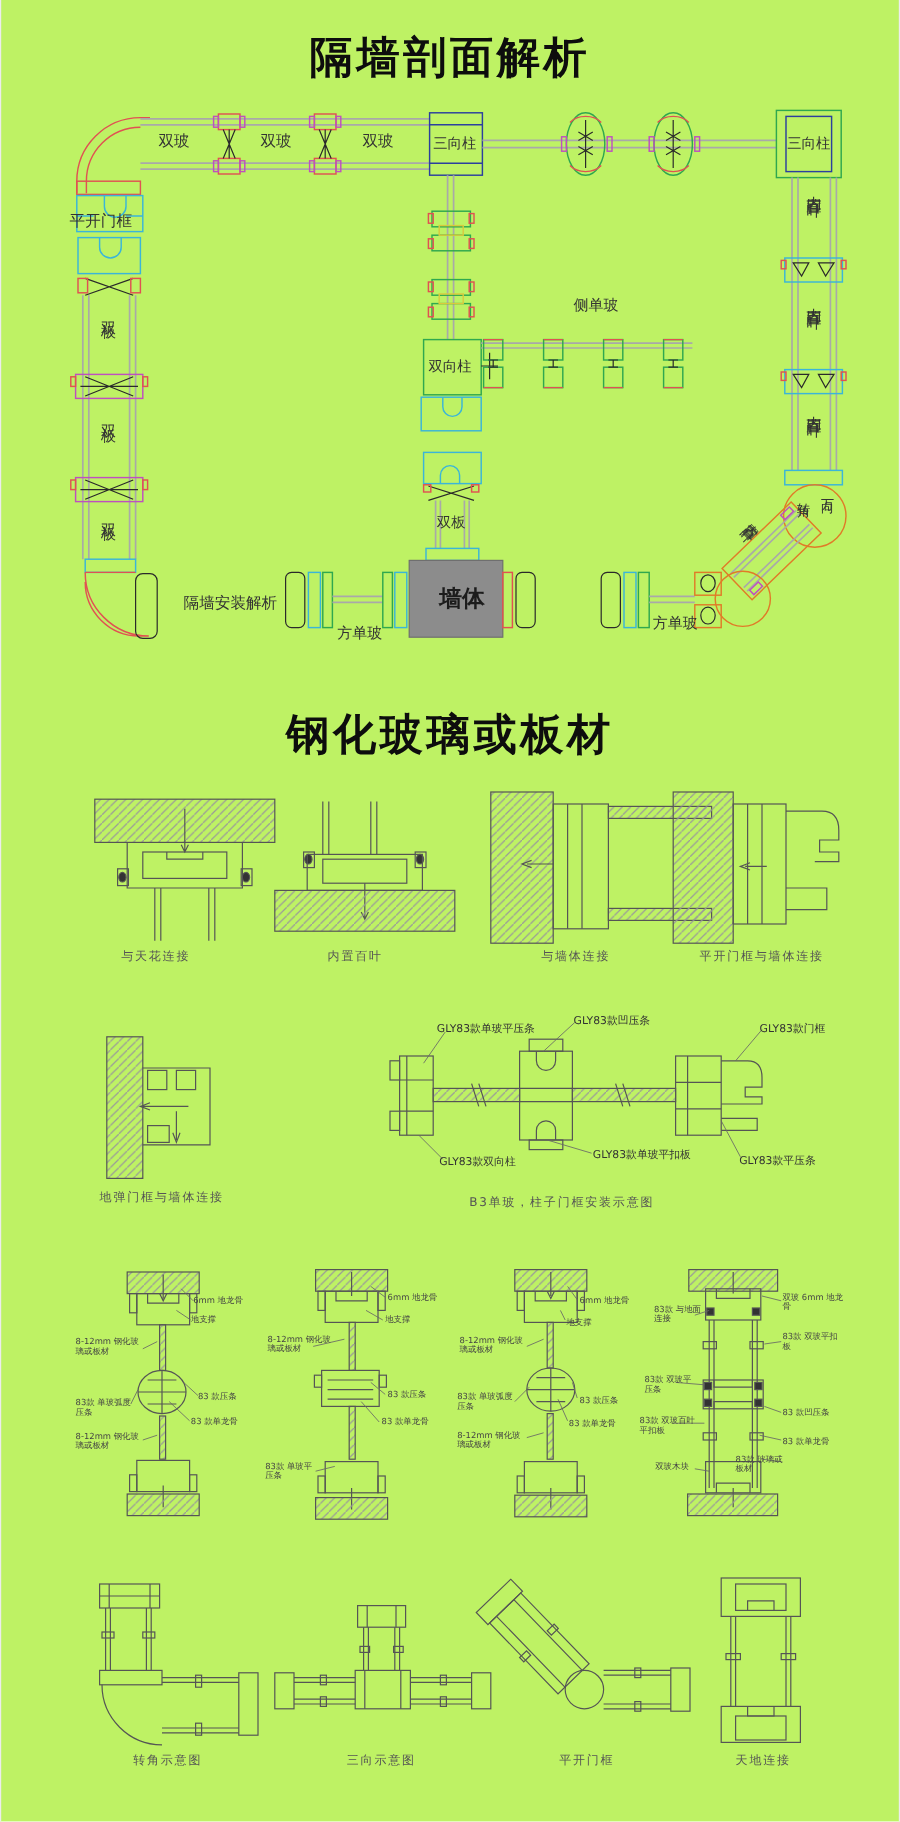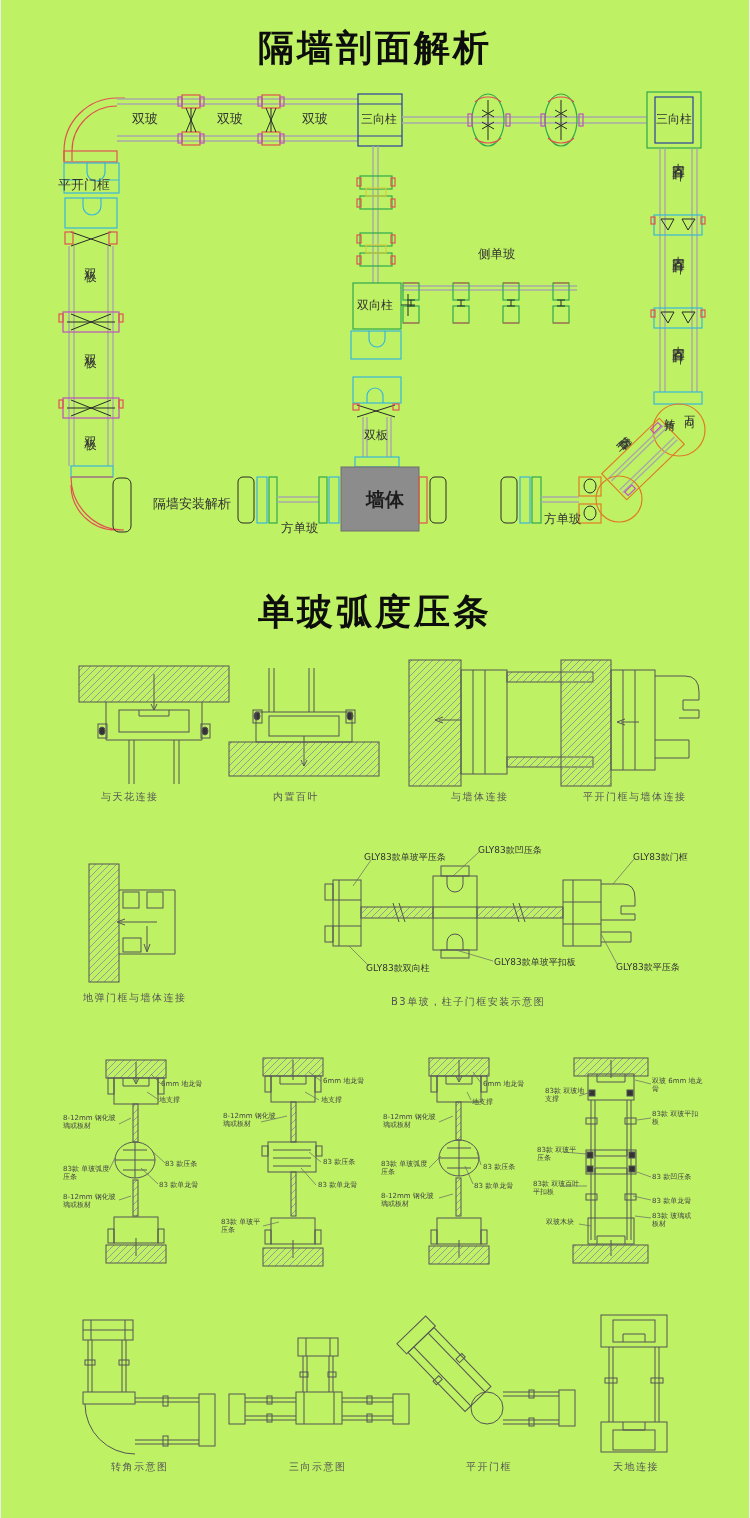--- a/index.html
+++ b/index.html
@@ -204,21 +204,21 @@
   <div class="lbl" style="left:356px;top:299px;font-size:12px">双向柱</div>
   <div class="lbl v" style="left:82px;top:258px">双板</div>
   <div class="lbl v" style="left:82px;top:344px">双板</div>
   <div class="lbl v" style="left:82px;top:426px">双板</div>
   <div class="lbl" style="left:363px;top:429px;font-size:12px">双板</div>
   <div class="lbl" style="left:152px;top:497px;font-size:13px">隔墙安装解析</div>
   <div class="lbl" style="left:280px;top:521px">方单玻</div>
   <div class="lbl" style="left:543px;top:512px">方单玻</div>
   <div class="lbl bold" style="left:365px;top:489px;font-size:19px;color:#1c1c1c">墙体</div>
 
-  <div class="title" style="top:588px">单玻弧度压条</div>
+  <div class="title" style="top:588px">钢化玻璃或板材</div>
 
   <svg class="abs" style="top:655px" width="750" height="165" viewBox="0 655 750 165">
     <defs>
       <pattern id="h1" patternUnits="userSpaceOnUse" width="7" height="7">
         <path d="M0,7 L7,0" stroke="#9a9a9a" stroke-width="1" fill="none"></path>
       </pattern>
     </defs>
     <g class="s sL">
       <rect x="78" y="666" width="150" height="36" fill="url(#h1)"></rect>
       <path d="M105,702 V740 H201 V702"></path>
@@ -400,27 +400,27 @@
 
   <div class="tiny" style="left:482px;top:1080px;width:52px">6mm 地龙骨</div>
   <div class="tiny" style="left:471px;top:1098px;width:34px">地支撑</div>
   <div class="tiny" style="left:382px;top:1113px;width:56px">8-12mm 钢化玻璃或板材</div>
   <div class="tiny" style="left:380px;top:1160px;width:48px">83款 单玻弧度压条</div>
   <div class="tiny" style="left:482px;top:1163px;width:46px">83 款压条</div>
   <div class="tiny" style="left:473px;top:1182px;width:50px">83 款单龙骨</div>
   <div class="tiny" style="left:380px;top:1192px;width:56px">8-12mm 钢化玻璃或板材</div>
 
   <div class="tiny" style="left:651px;top:1077px;width:52px">双玻 6mm 地龙骨</div>
-  <div class="tiny" style="left:544px;top:1087px;width:44px">83款 双玻地支撑</div>
+  <div class="tiny" style="left:544px;top:1087px;width:44px">83款 与地面连接</div>
   <div class="tiny" style="left:651px;top:1110px;width:50px">83款 双玻平扣板</div>
   <div class="tiny" style="left:536px;top:1146px;width:44px">83款 双玻平压条</div>
   <div class="tiny" style="left:651px;top:1173px;width:52px">83 款凹压条</div>
   <div class="tiny" style="left:532px;top:1180px;width:50px">83款 双玻百叶平扣板</div>
   <div class="tiny" style="left:651px;top:1197px;width:50px">83 款单龙骨</div>
-  <div class="tiny" style="left:651px;top:1212px;width:46px">83款 玻璃或板材</div>
+  <div class="tiny" style="left:612px;top:1212px;width:46px">83款 玻璃或板材</div>
   <div class="tiny" style="left:545px;top:1218px;width:40px">双玻木块</div>
 
   <svg class="abs" style="top:1305px" width="750" height="200" viewBox="0 1305 750 200">
     <g class="s sL">
       <rect x="82" y="1320" width="50" height="20"></rect>
       <path d="M90,1320 v20 M124,1320 v20 M82,1330 h50"></path>
       <path d="M87,1340 V1392 M91,1340 V1392 M121,1340 V1392 M125,1340 V1392"></path>
       <rect x="84" y="1360" width="10" height="5"></rect>
         <rect x="118" y="1360" width="10" height="5"></rect>
       <rect x="82" y="1392" width="52" height="12"></rect>

